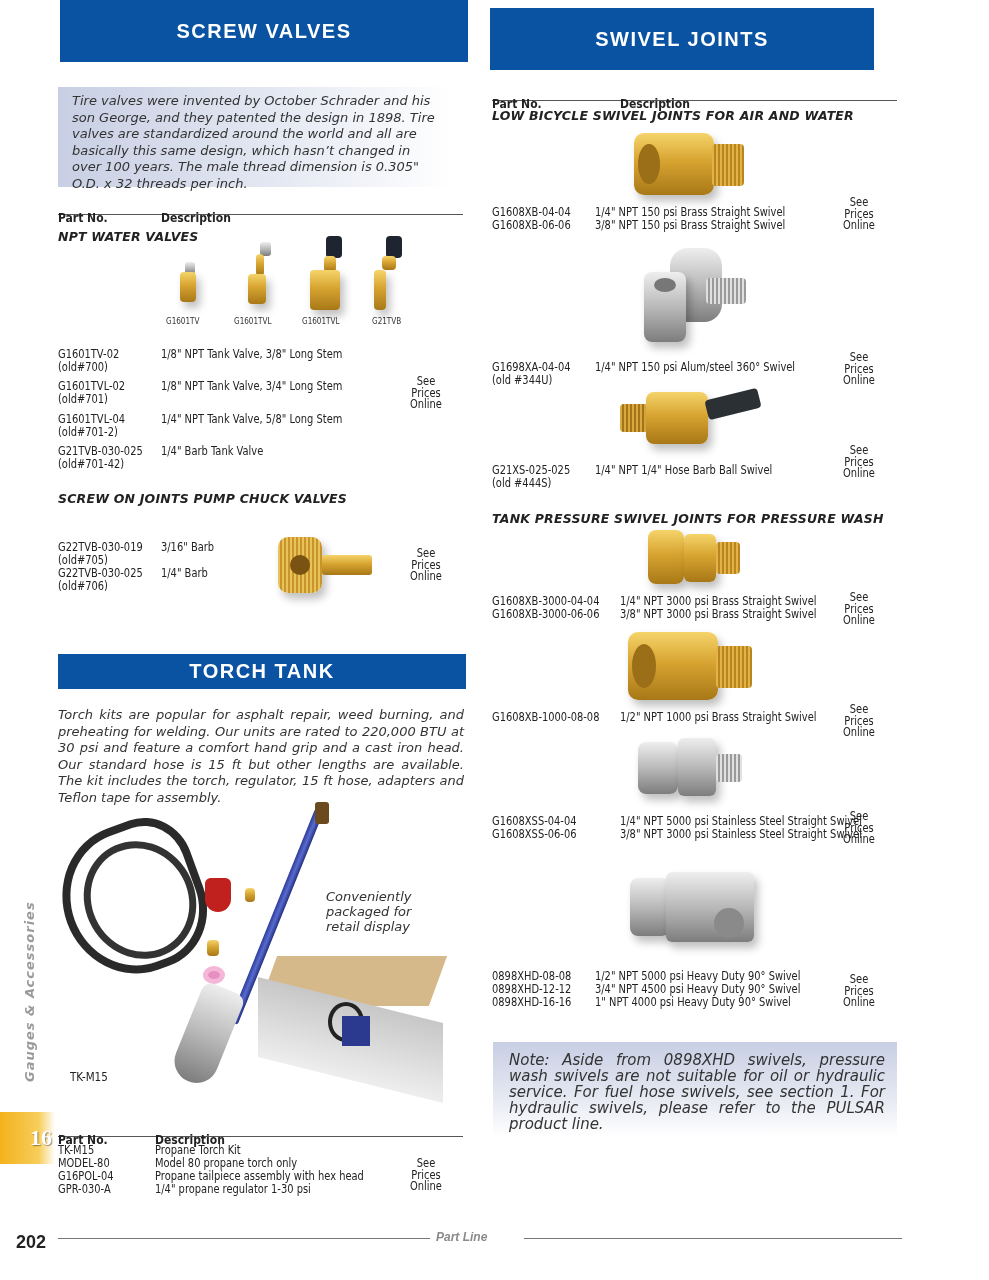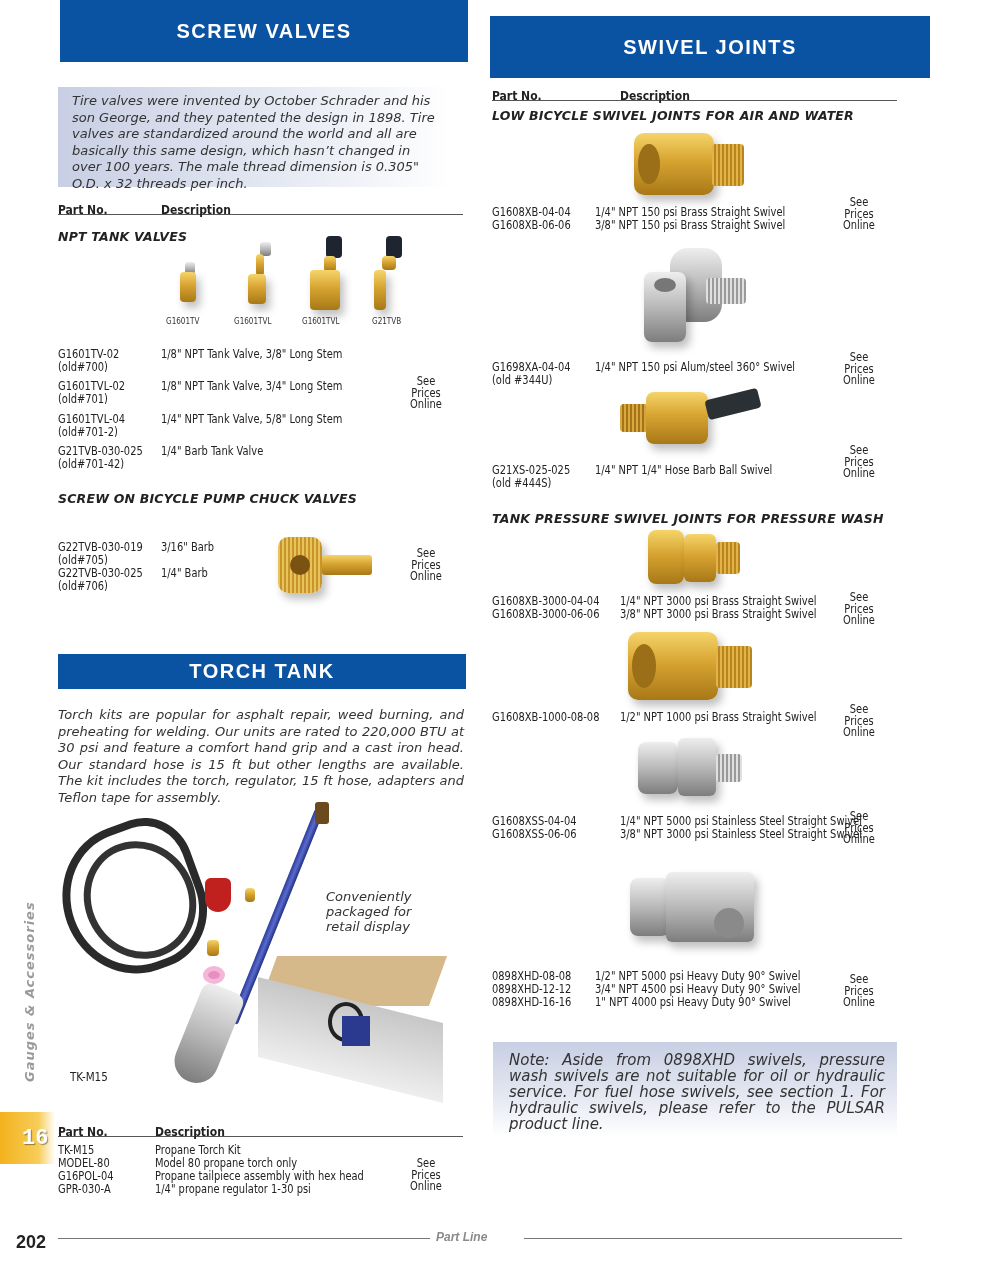--- a/index.html
+++ b/index.html
@@ -2,49 +2,49 @@
 <html><head>
 <meta charset="utf-8">
 <style>
   * { box-sizing: border-box; margin: 0; padding: 0; }
   html, body { width: 989px; height: 1280px; background: #ffffff; overflow: hidden; }
   body { position: relative; font-family: "DejaVu Sans Condensed", "DejaVu Sans", sans-serif; color: #222; }
   .abs { position: absolute; }
   .banner { background: #0a53a3; color: #fff; font-family: "Liberation Sans", sans-serif; font-weight: 900; letter-spacing: 1.5px; display: flex; align-items: center; justify-content: center; font-size: 20px; }
   .intro { background: linear-gradient(90deg, #c8cfe4 0%, #e4e8f2 55%, #ffffff 100%); font-style: italic; color: #333; font-size: 13px; line-height: 16.5px; padding: 6px 10px 8px 14px; font-family: "DejaVu Sans", sans-serif; }
   .colhead { font-weight: bold; font-size: 12px; border-bottom: 1.3px solid #555; }
-  .colhead span { position: absolute; top: 4px; }
+  .colhead span { position: absolute; top: 12px; }
   .sect { font-weight: bold; font-style: italic; font-size: 12.5px; color: #222; font-family: "DejaVu Sans", sans-serif; letter-spacing: 0.2px; }
   .row { font-size: 11.5px; line-height: 13px; color: #222; font-family: "DejaVu Sans", sans-serif; }
   .cond { transform: scaleX(0.86); transform-origin: left top; white-space: nowrap; }
   .see { font-size: 11.5px; line-height: 11.5px; text-align: center; width: 60px; color: #222; font-family: "DejaVu Sans", sans-serif; transform: scaleX(0.86); }
   .cap { font-size: 9.5px; color: #333; transform: scaleX(0.85); transform-origin: left top; white-space: nowrap; }
   .brass { background: linear-gradient(180deg, #f5d46a 0%, #d7a431 45%, #a87817 100%); border-radius: 4px; }
   .steel { background: linear-gradient(180deg, #eeeeee 0%, #b9b9b9 50%, #7d7d7d 100%); border-radius: 4px; }
   .shadow { box-shadow: 4px 6px 8px rgba(0,0,0,0.25); }
-  .side-tab { background: linear-gradient(90deg, #f3b21c 0%, #f7cd5a 70%, #fff 100%); color: #fff; font-weight: 900; font-size: 22px; font-family: Liberation Mono, monospace; display: flex; align-items: center; padding-left: 22px; text-shadow: 1px 1px 1px rgba(0,0,0,0.4); }
+  .side-tab { background: linear-gradient(90deg, #f3b21c 0%, #f7cd5a 70%, #fff 100%); color: #fff; font-weight: 900; font-size: 22px; font-family: Liberation Serif, serif; display: flex; align-items: center; padding-left: 30px; text-shadow: 1px 1px 1px rgba(0,0,0,0.4); }
   .vert { transform: rotate(-90deg); transform-origin: left top; font-style: italic; font-weight: bold; color: #9a9a9a; font-size: 13px; white-space: nowrap; letter-spacing: 1px; font-family: "DejaVu Sans", sans-serif; }
   .note { background: linear-gradient(180deg, #c8cfe4 0%, #e6e9f2 60%, #ffffff 100%); font-style: italic; color: #333; font-size: 15px; line-height: 16px; padding: 10px 12px 10px 16px; text-align: justify; font-family: "DejaVu Sans", sans-serif; }
   .footline { height: 1.3px; background: #777; }
 </style>
 </head>
 <body>
 
 <div class="abs banner" style="left:60px;top:0;width:408px;height:62px;">
   <span>SCREW VALVES</span>
 </div>
 
 <div class="abs intro" style="left:58px;top:87px;width:394px;height:100px;">Tire valves were invented by October Schrader and his son George, and they patented the design in 1898. Tire valves are standardized around the world and all are basically this same design, which hasn’t changed in over 100 years. The male thread dimension is 0.305" O.D. x 32 threads per inch.</div>
 
 <div class="abs colhead" style="left:58px;top:199px;width:405px;height:16px;">
   <span style="left:0">Part No.</span>
   <span style="left:103px">Description</span>
 </div>
 
-<div class="abs sect" style="left:58px;top:229px;">NPT TANK VALVES</div>
+<div class="abs sect" style="left:58px;top:229px;">NPT WATER VALVES</div>
 
 <div class="abs" style="left:180px;top:262px;width:14px;height:24px;">
   <div class="steel" style="position:absolute;left:5px;top:0;width:10px;height:12px;border-radius:3px;"></div>
   <div class="brass shadow" style="position:absolute;left:0;top:10px;width:16px;height:30px;"></div>
 </div>
 <div class="abs" style="left:248px;top:242px;width:20px;height:70px;">
   <div class="steel" style="position:absolute;left:12px;top:0;width:11px;height:14px;border-radius:3px;"></div>
   <div class="brass" style="position:absolute;left:8px;top:12px;width:8px;height:22px;"></div>
   <div class="brass shadow" style="position:absolute;left:0;top:32px;width:18px;height:30px;"></div>
 </div>
@@ -88,21 +88,21 @@
     <div>(old#701-42)</div>
   </div>
   <div class="cond" style="position:absolute;left:103px;top:97px;">1/4" Barb Tank Valve</div>
 </div>
 <div class="abs see" style="left:396px;top:376px;">
   <div>See</div>
   <div>Prices</div>
   <div>Online</div>
 </div>
 
-<div class="abs sect" style="left:58px;top:491px;">SCREW ON BICYCLE PUMP CHUCK VALVES</div>
+<div class="abs sect" style="left:58px;top:491px;">SCREW ON JOINTS PUMP CHUCK VALVES</div>
 
 <div class="abs row" style="left:58px;top:541px;width:220px;">
   <div class="cond" style="position:absolute;left:0;top:0;">
     <div>G22TVB-030-019</div>
     <div>(old#705)</div>
   </div>
   <div class="cond" style="position:absolute;left:103px;top:0;">3/16" Barb</div>
   <div class="cond" style="position:absolute;left:0;top:26px;">
     <div>G22TVB-030-025</div>
     <div>(old#706)</div>
@@ -164,21 +164,21 @@
   <div>See</div>
   <div>Prices</div>
   <div>Online</div>
 </div>
 
 <div class="abs vert" style="left:22px;top:1082px;">Gauges &amp; Accessories</div>
 <div class="abs side-tab" style="left:0;top:1112px;width:55px;height:52px;">
   <span>16</span>
 </div>
 
-<div class="abs banner" style="left:490px;top:16px;width:440px;height:62px;">
+<div class="abs banner" style="left:490px;top:8px;width:384px;height:62px;">
   <span>SWIVEL JOINTS</span>
 </div>
 
 <div class="abs colhead" style="left:492px;top:85px;width:405px;height:16px;">
   <span style="left:0">Part No.</span>
   <span style="left:128px">Description</span>
 </div>
 <div class="abs sect" style="left:492px;top:108px;">LOW BICYCLE SWIVEL JOINTS FOR AIR AND WATER</div>
 
 <div class="abs" style="left:634px;top:130px;width:120px;height:66px;">

